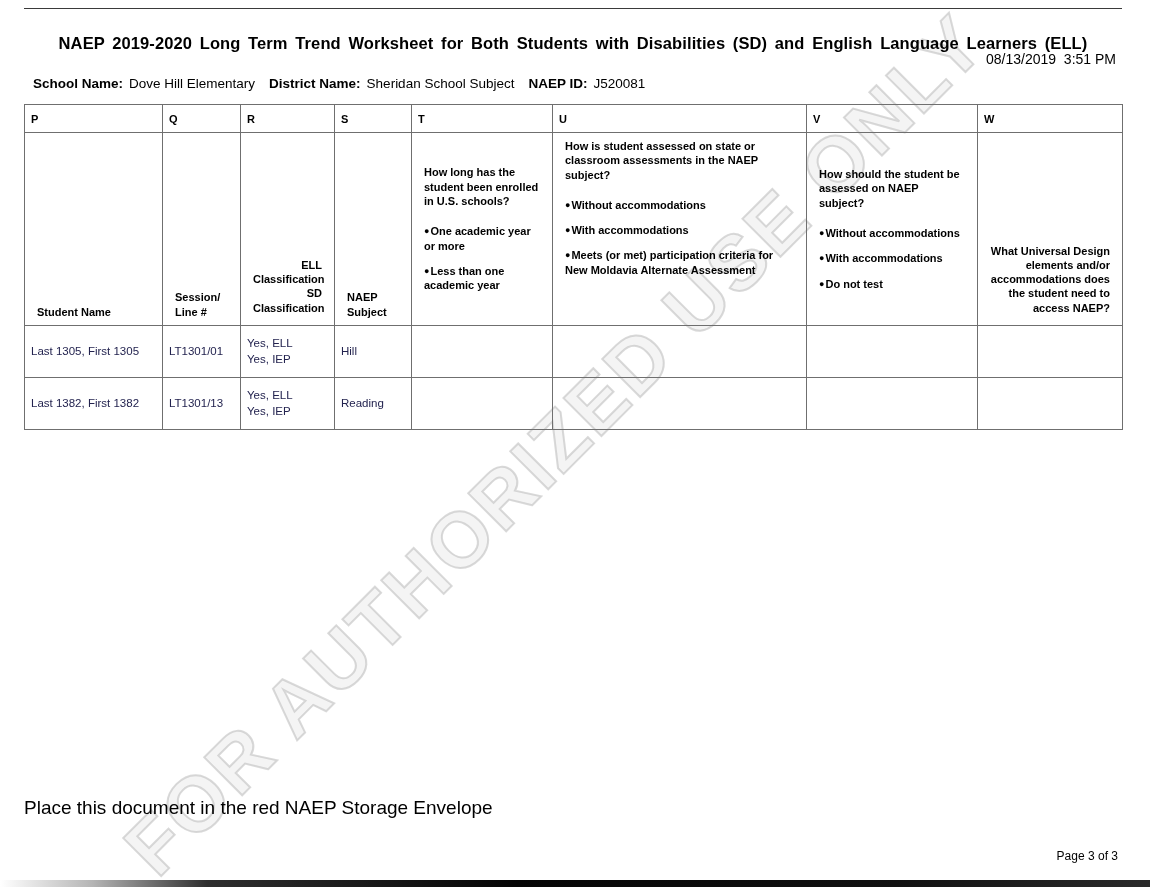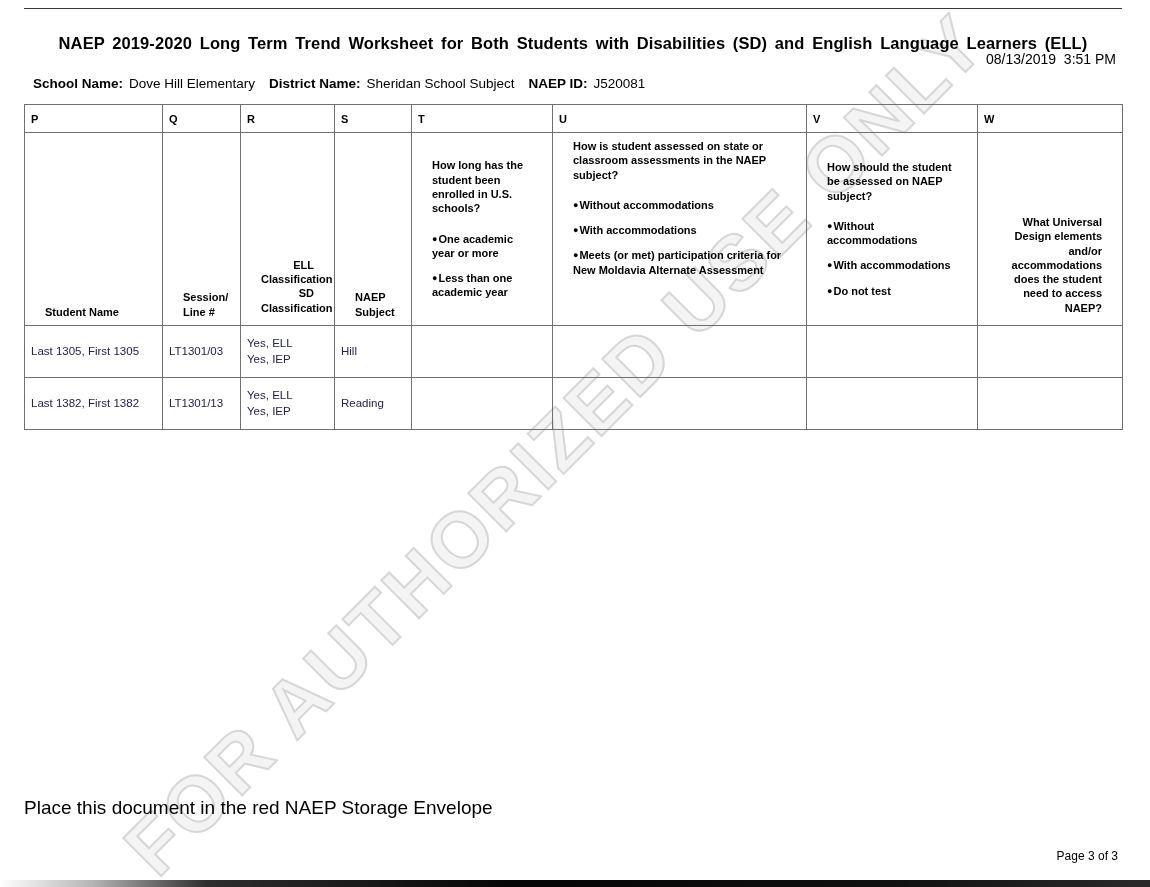--- a/index.html
+++ b/index.html
@@ -65,21 +65,21 @@
   .letter-row td {
     height: 23px;
     padding: 2px 6px;
     font-size: 11px;
     font-weight: bold;
     vertical-align: middle;
   }
 
   .hdr-row td {
     height: 176px;
-    padding: 6px 20px;
+    padding: 6px 12px;
     font-size: 11px;
     font-weight: bold;
     line-height: 1.3;
   }
   .va-bottom { vertical-align: bottom; }
   .va-middle { vertical-align: middle; }
   .va-top    { vertical-align: top; }
   .pb-lg     { padding-bottom: 10px !important; text-align: right; }
 
   .pre { white-space: pre-line; }
@@ -210,21 +210,21 @@
           <div class="opt"><span class="bullet">●</span><span>With accommodations</span></div>
           <div class="opt"><span class="bullet">●</span><span>Do not test</span></div>
         </td>
         <td class="va-bottom pb-lg">
           <div>What Universal Design elements and/or accommodations does the student need to access NAEP?</div>
         </td>
       </tr>
 
       <tr class="data-row">
         <td>Last 1305, First 1305</td>
-        <td>LT1301/03</td>
+        <td>LT1301/01</td>
         <td class="pre">Yes, ELL
 Yes, IEP</td>
         <td>Hill</td>
         <td></td>
         <td></td>
         <td></td>
         <td></td>
       </tr>
 
       <tr class="data-row">

